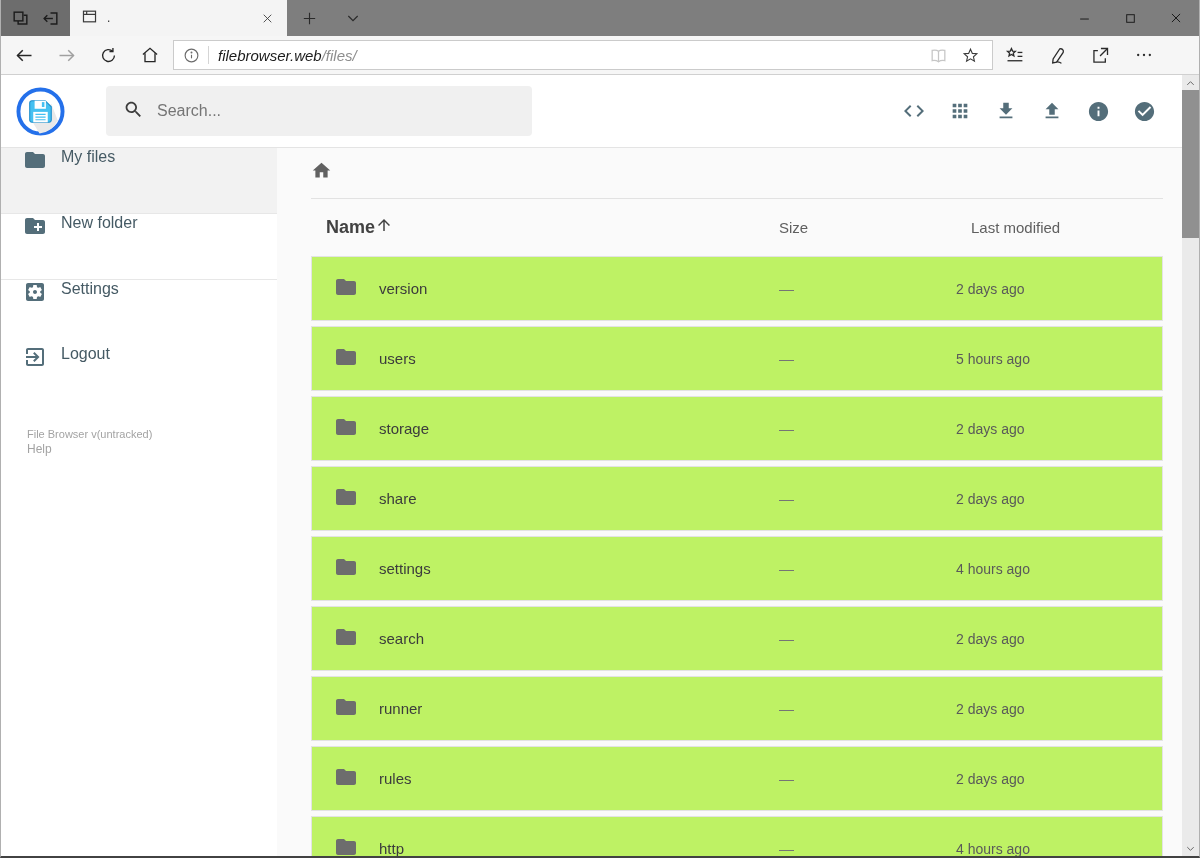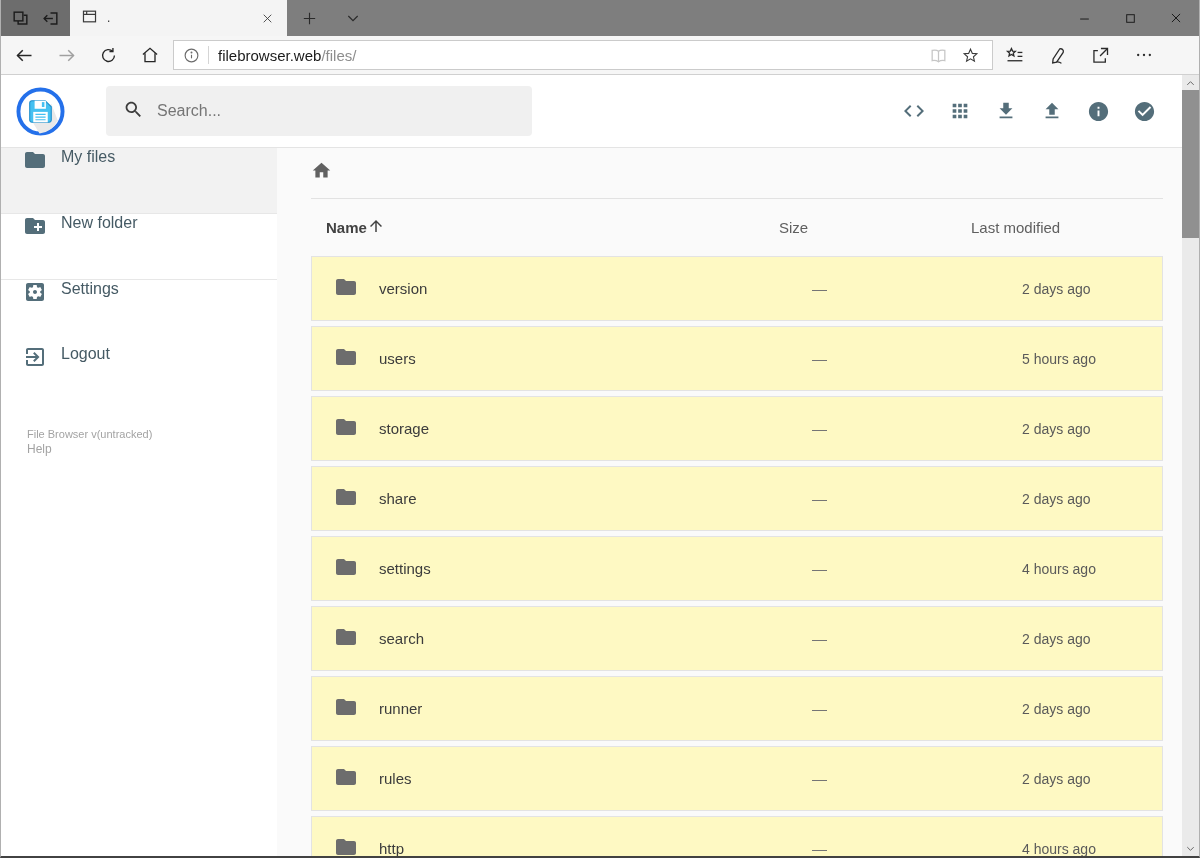--- a/index.html
+++ b/index.html
@@ -21,21 +21,21 @@
   .tab-strip-btn { width:44px; display:flex; align-items:center; justify-content:center; }
   .titlebar-spacer { flex:1; }
   .win-controls { display:flex; }
   .win-btn { width:46px; display:flex; align-items:center; justify-content:center; }
 
   
   .addressbar { height:39px; background:#f6f6f6; border-bottom:1px solid #d0d0d0;
     display:flex; align-items:center; padding:0 6px 0 2px; }
   .nav-btn { width:42px; height:36px; display:flex; align-items:center; justify-content:center; }
   .url-box { width:820px; height:30px; background:#fff; border:1px solid #cbcbcb;
-    display:flex; align-items:center; padding:0 6px 0 9px; margin-left:2px; }
+    display:flex; align-items:center; padding:0 6px 0 9px; margin-left:2px;font-style:italic; }
   .url-info { display:flex; align-items:center; }
   .url-sep { width:1px; height:18px; background:#d5d5d5; margin:0 9px 0 8px; }
   .url-text { font-size:15px; color:#1b1b1b; white-space:nowrap; }
   .url-text .path { color:#8d8d8d; }
   .url-spacer { flex:1; }
   .urlbox-btn { width:32px; height:26px; display:flex; align-items:center; justify-content:center; }
   .chrome-btn { width:43px; height:36px; display:flex; align-items:center; justify-content:center; }
 
   
   .content { position:absolute; top:75px; left:0; right:17px; bottom:0; display:flex; flex-direction:column; background:#fff; }
@@ -59,24 +59,24 @@
   .side-divider { height:1px; background:#e7e7e7; flex:none; }
   .side-footer { margin-top:17px; padding-left:26px; }
   .side-footer .ver { font-size:11px; color:#a3a3a3; line-height:15px; }
   .side-footer .help { font-size:12px; color:#a3a3a3; line-height:15px; cursor:pointer; }
 
   
   .main { flex:1; background:#fafafa; padding:14px 19px 0 34px; overflow:hidden; }
   .breadcrumb { height:20px; display:flex; align-items:center; }
   .bc-divider { height:1px; background:#e2e2e2; margin-top:16px; }
   .list-header { height:57px; display:grid; grid-template-columns:453px 192px 1fr; align-items:center; padding-left:15px; }
-  .col-name { font-size:15px; font-weight:bold; color:#424242; display:flex; align-items:center; }
+  .col-name { font-size:18px; font-weight:bold; color:#424242; display:flex; align-items:center; }
   .col-size, .col-mod { font-size:15px; color:#5f5f5f; }
-  .file-row { height:65px; margin-bottom:5px; background:#fef9c3; border:1px solid #e3e3e3;
-    display:grid; grid-template-columns:452px 192px 1fr; align-items:center; cursor:default;gap:33px; }
+  .file-row { height:65px; margin-bottom:5px; background:#bef264; border:1px solid #e3e3e3;
+    display:grid; grid-template-columns:452px 192px 1fr; align-items:center; cursor:default; }
   .cell-name { display:flex; align-items:center; padding-left:22px; }
   .cell-name .fname { font-size:15px; color:#3c3c3c; margin-left:21px; }
   .cell-size { font-size:15px; color:#757575; padding-left:15px; }
   .cell-mod { font-size:14px; color:#5a5a5a; }
 
   
   .scrollbar { position:absolute; top:75px; right:0; bottom:0; width:17px; background:#eaeaea; }
   .sb-arrow { position:absolute; left:0; width:17px; height:14px; display:flex; align-items:center; justify-content:center; }
   .sb-arrow.up { top:1px; } .sb-arrow.down { bottom:1px; }
   .sb-thumb { position:absolute; top:15px; left:0; width:17px; height:148px; background:#909090; }

